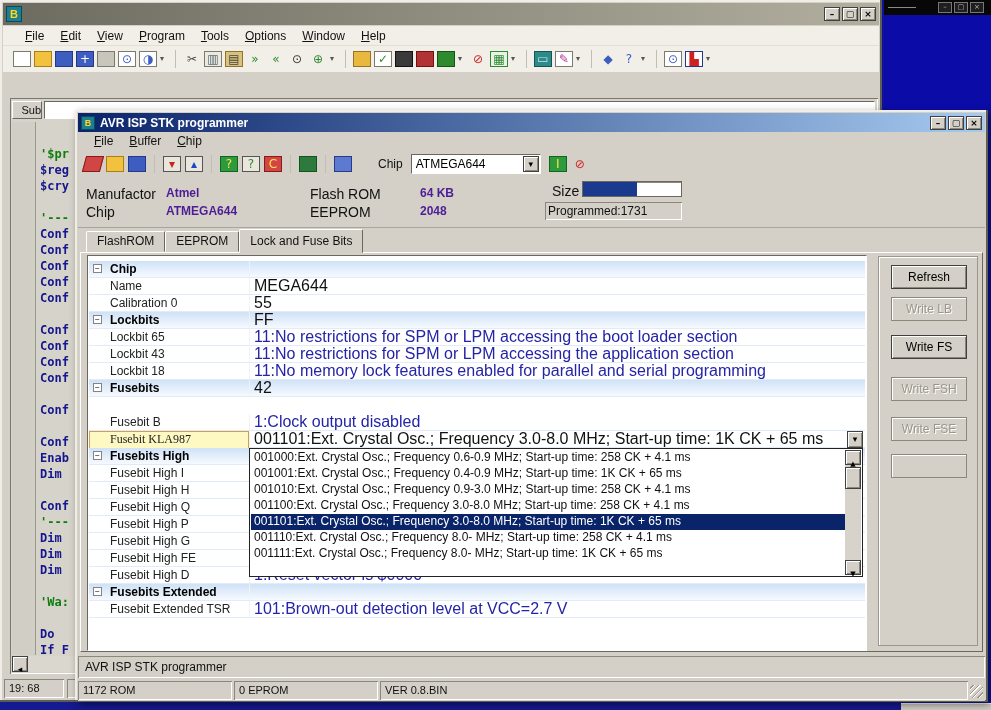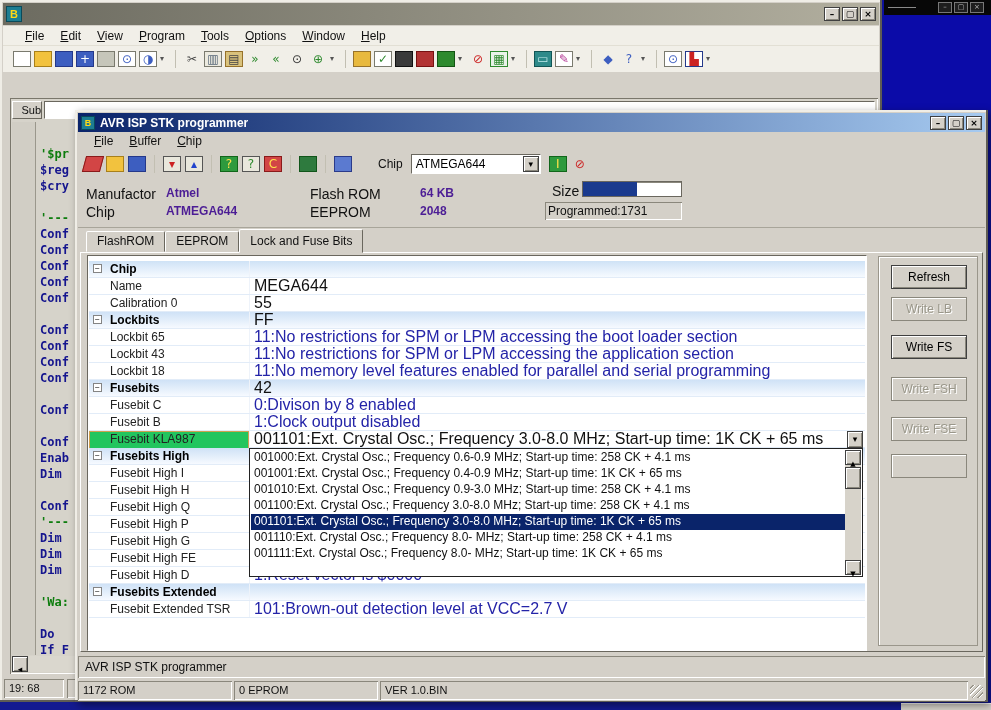--- a/index.html
+++ b/index.html
@@ -112,21 +112,21 @@
   #dlg-content{position:absolute;left:5px;top:142px;width:903px;height:400px;background:#d4d0c8;
                border:1px solid;border-color:#fff #6a675e #6a675e #fff;z-index:2;}
   #grid-panel{position:absolute;left:6px;top:2px;width:780px;height:396px;background:#fff;
               border:1px solid;border-color:#6a675e #fff #fff #6a675e;overflow:hidden;}
   .grow{position:absolute;left:1px;right:1px;height:17px;border-bottom:1px solid #e2ecf8;background:#fff;}
   .grow.ggroup{background:linear-gradient(180deg,#cfe2f6,#f6faff);}
   .grow::after{content:"";position:absolute;left:160px;top:0;bottom:0;width:1px;background:#eef3fa;}
   .glabel{position:absolute;left:0;top:0;width:160px;height:16px;font-size:12px;line-height:16px;color:#222;}
   .gtext{position:absolute;left:21px;top:0;white-space:nowrap;}
   .ggroup .gtext{font-weight:bold;color:#000;}
-  .glabel.hl{background:#22c55e;box-shadow:inset 0 0 0 1px #cfa050;height:23px;}
+  .glabel.hl{background:#fef9c3;box-shadow:inset 0 0 0 1px #cfa050;height:23px;font-family:Liberation Serif, serif;}
   .expander{position:absolute;left:4px;top:3px;width:9px;height:9px;border:1px solid #848484;background:#fff;
             font:8px/7px "DejaVu Sans Mono",monospace;text-align:center;color:#333;}
   .gvalue{position:absolute;left:165px;right:12px;top:0;height:16px;font-size:16px;line-height:16px;
           color:#111;white-space:nowrap;overflow:hidden;}
   .gvalue.navy{color:#2424a8;}
   .combo-drop{position:absolute;left:758px;top:0;width:16px;height:17px;background:#d4d0c8;
               border:1px solid #404040;box-shadow:inset 1px 1px 0 #fff,inset -1px -1px 0 #8a877c;}
   .combo-drop::before{content:"▾";display:block;text-align:center;font:9px/15px "DejaVu Sans",sans-serif;color:#000;}
   #dropdown{position:absolute;left:168px;top:195px;width:614px;height:129px;background:#fff;
             border:1px solid #222;z-index:40;}
@@ -377,34 +377,28 @@
           <div class="grow" style="top: 90px;">
             <div class="glabel">
               <div class="gtext">Lockbit 43</div>
             </div>
             <div class="gvalue navy">11:No restrictions for SPM or LPM accessing the application section</div>
           </div>
           <div class="grow" style="top: 107px;">
             <div class="glabel">
               <div class="gtext">Lockbit 18</div>
             </div>
-            <div class="gvalue navy">11:No memory level features enabled for parallel and serial programming</div>
+            <div class="gvalue navy">11:No memory lock features enabled for parallel and serial programming</div>
           </div>
           <div class="grow ggroup" style="top: 124px;">
             <div class="glabel">
               <div class="expander">−</div>
               <div class="gtext">Fusebits</div>
             </div>
             <div class="gvalue">42</div>
-          </div>
-          <div class="grow" style="top: 141px;">
-            <div class="glabel">
-              <div class="gtext">Fusebit C</div>
-            </div>
-            <div class="gvalue navy">0:Divison by 8 enabled</div>
           </div>
           <div class="grow" style="top: 158px;">
             <div class="glabel">
               <div class="gtext">Fusebit B</div>
             </div>
             <div class="gvalue navy">1:Clock output disabled</div>
           </div>
           <div class="grow" style="top: 175px;">
             <div class="glabel hl">
               <div class="gtext">Fusebit KLA987</div>
@@ -496,18 +490,18 @@
           <div class="cmd" style="top: 78px;">Write FS</div>
           <div class="cmd dis" style="top: 120px;">Write FSH</div>
           <div class="cmd dis" style="top: 160px;">Write FSE</div>
           <div class="cmd dis" style="top: 197px;"></div>
         </div>
     </div>
     <div id="dlg-status1">AVR ISP STK programmer</div>
     <div id="dlg-status2">
       <span class="spanel" id="sp-rom">1172 ROM</span>
       <span class="spanel" id="sp-eprom">0 EPROM</span>
-      <span class="spanel" id="sp-file">VER 1.0.BIN</span>
+      <span class="spanel" id="sp-file">VER 0.8.BIN</span>
       <span id="grip"></span>
     </div>
   </div>
 
 </div>
 
 </body></html>

